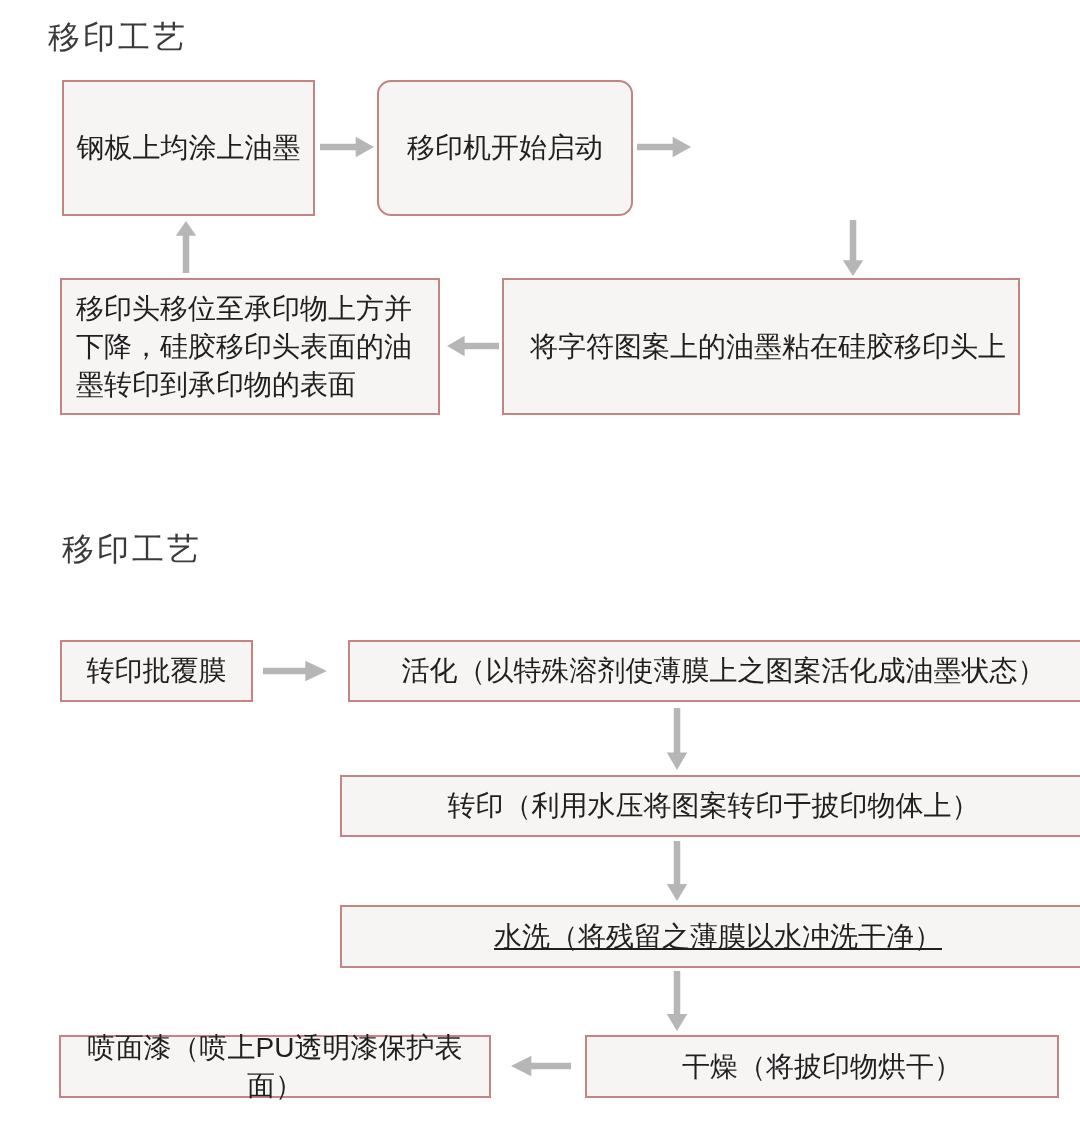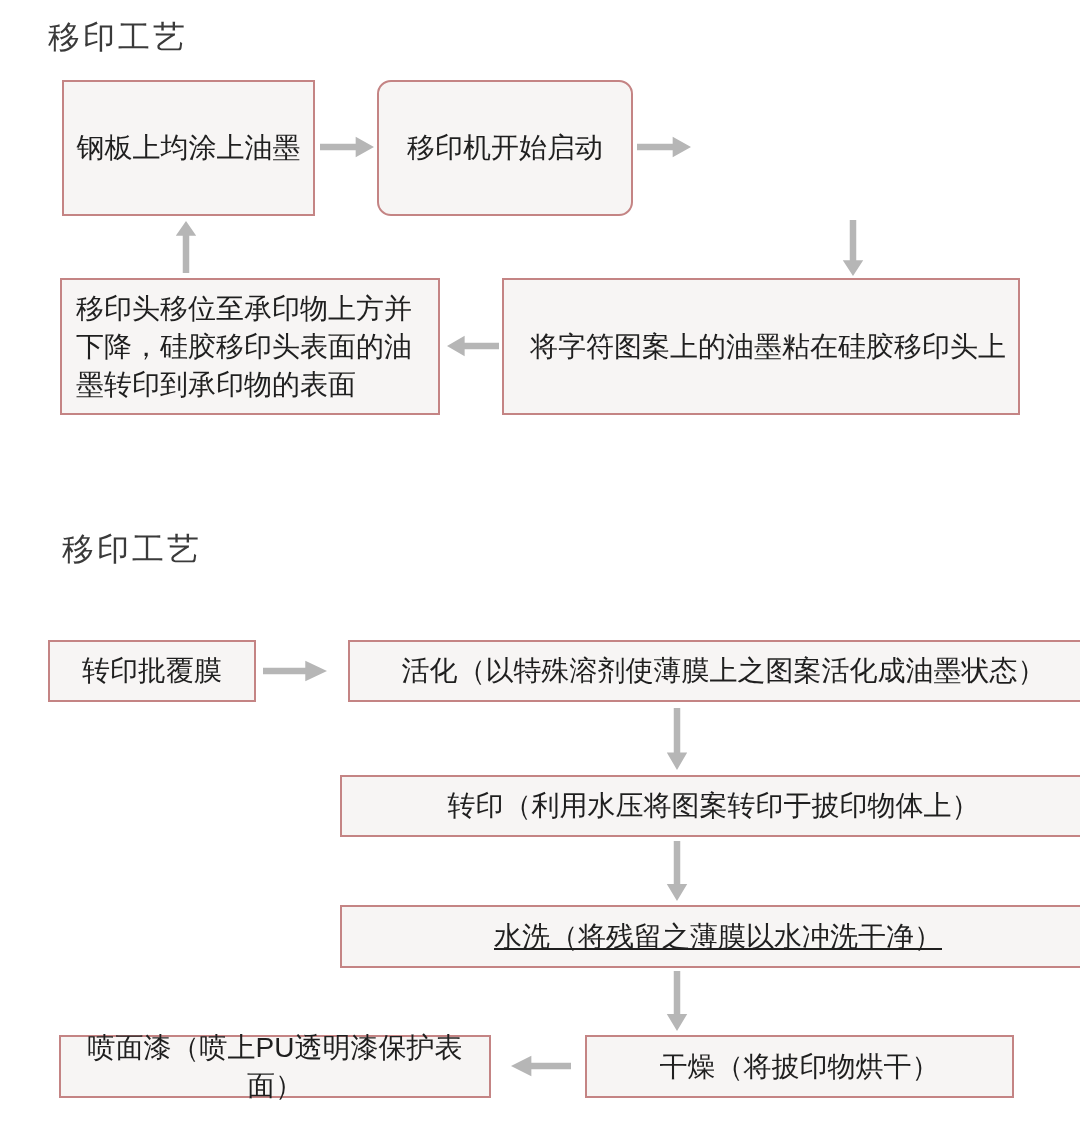--- a/index.html
+++ b/index.html
@@ -94,21 +94,21 @@
   <div class="arrow" style="left:447px; top:333px; width:52px; height:26px;">
     <svg viewBox="0 0 56 28" preserveAspectRatio="none">
         <path d="M56 10.5 H19 V3 L0 14 L19 25 V17.5 H56 Z"></path>
       </svg>
   </div>
 
   <div class="box" style="left:502px; top:278px; width:518px; height:137px;padding-left:16px;">将字符图案上的油墨粘在硅胶移印头上</div>
 
   <div class="section-title" style="left:62px; top:528px;">移印工艺</div>
 
-  <div class="box" style="left:48px; top:640px; width:208px; height:62px;">转印批覆膜</div>
+  <div class="box" style="left:60px; top:640px; width:193px; height:62px;">转印批覆膜</div>
 
   <div class="arrow" style="left:263px; top:658px; width:64px; height:26px;">
     <svg viewBox="0 0 56 28" preserveAspectRatio="none">
         <path d="M0 10.5 H37 V3 L56 14 L37 25 V17.5 H0 Z"></path>
       </svg>
   </div>
 
   <div class="box" style="left:348px; top:640px; width:751px; height:62px;">活化（以特殊溶剂使薄膜上之图案活化成油墨状态）</div>
 
   <div class="arrow" style="left:664px; top:708px; width:26px; height:62px;">
@@ -126,21 +126,21 @@
   </div>
 
   <div class="box" style="left:340px; top:905px; width:756px; height:63px;text-decoration:underline;">水洗（将残留之薄膜以水冲洗干净）</div>
 
   <div class="arrow" style="left:664px; top:971px; width:26px; height:60px;">
     <svg viewBox="0 0 28 60" preserveAspectRatio="none">
         <path d="M10.5 0 V43 H3 L14 60 L25 43 H17.5 V0 Z"></path>
       </svg>
   </div>
 
-  <div class="box" style="left:585px; top:1035px; width:429px; height:63px;">干燥（将披印物烘干）</div>
+  <div class="box" style="left:585px; top:1035px; width:474px; height:63px;">干燥（将披印物烘干）</div>
 
   <div class="arrow" style="left:511px; top:1053px; width:60px; height:26px;">
     <svg viewBox="0 0 56 28" preserveAspectRatio="none">
         <path d="M56 10.5 H19 V3 L0 14 L19 25 V17.5 H56 Z"></path>
       </svg>
   </div>
 
   <div class="box" style="left:59px; top:1035px; width:432px; height:63px;">喷面漆（喷上PU透明漆保护表面）</div>
 
 </div>

